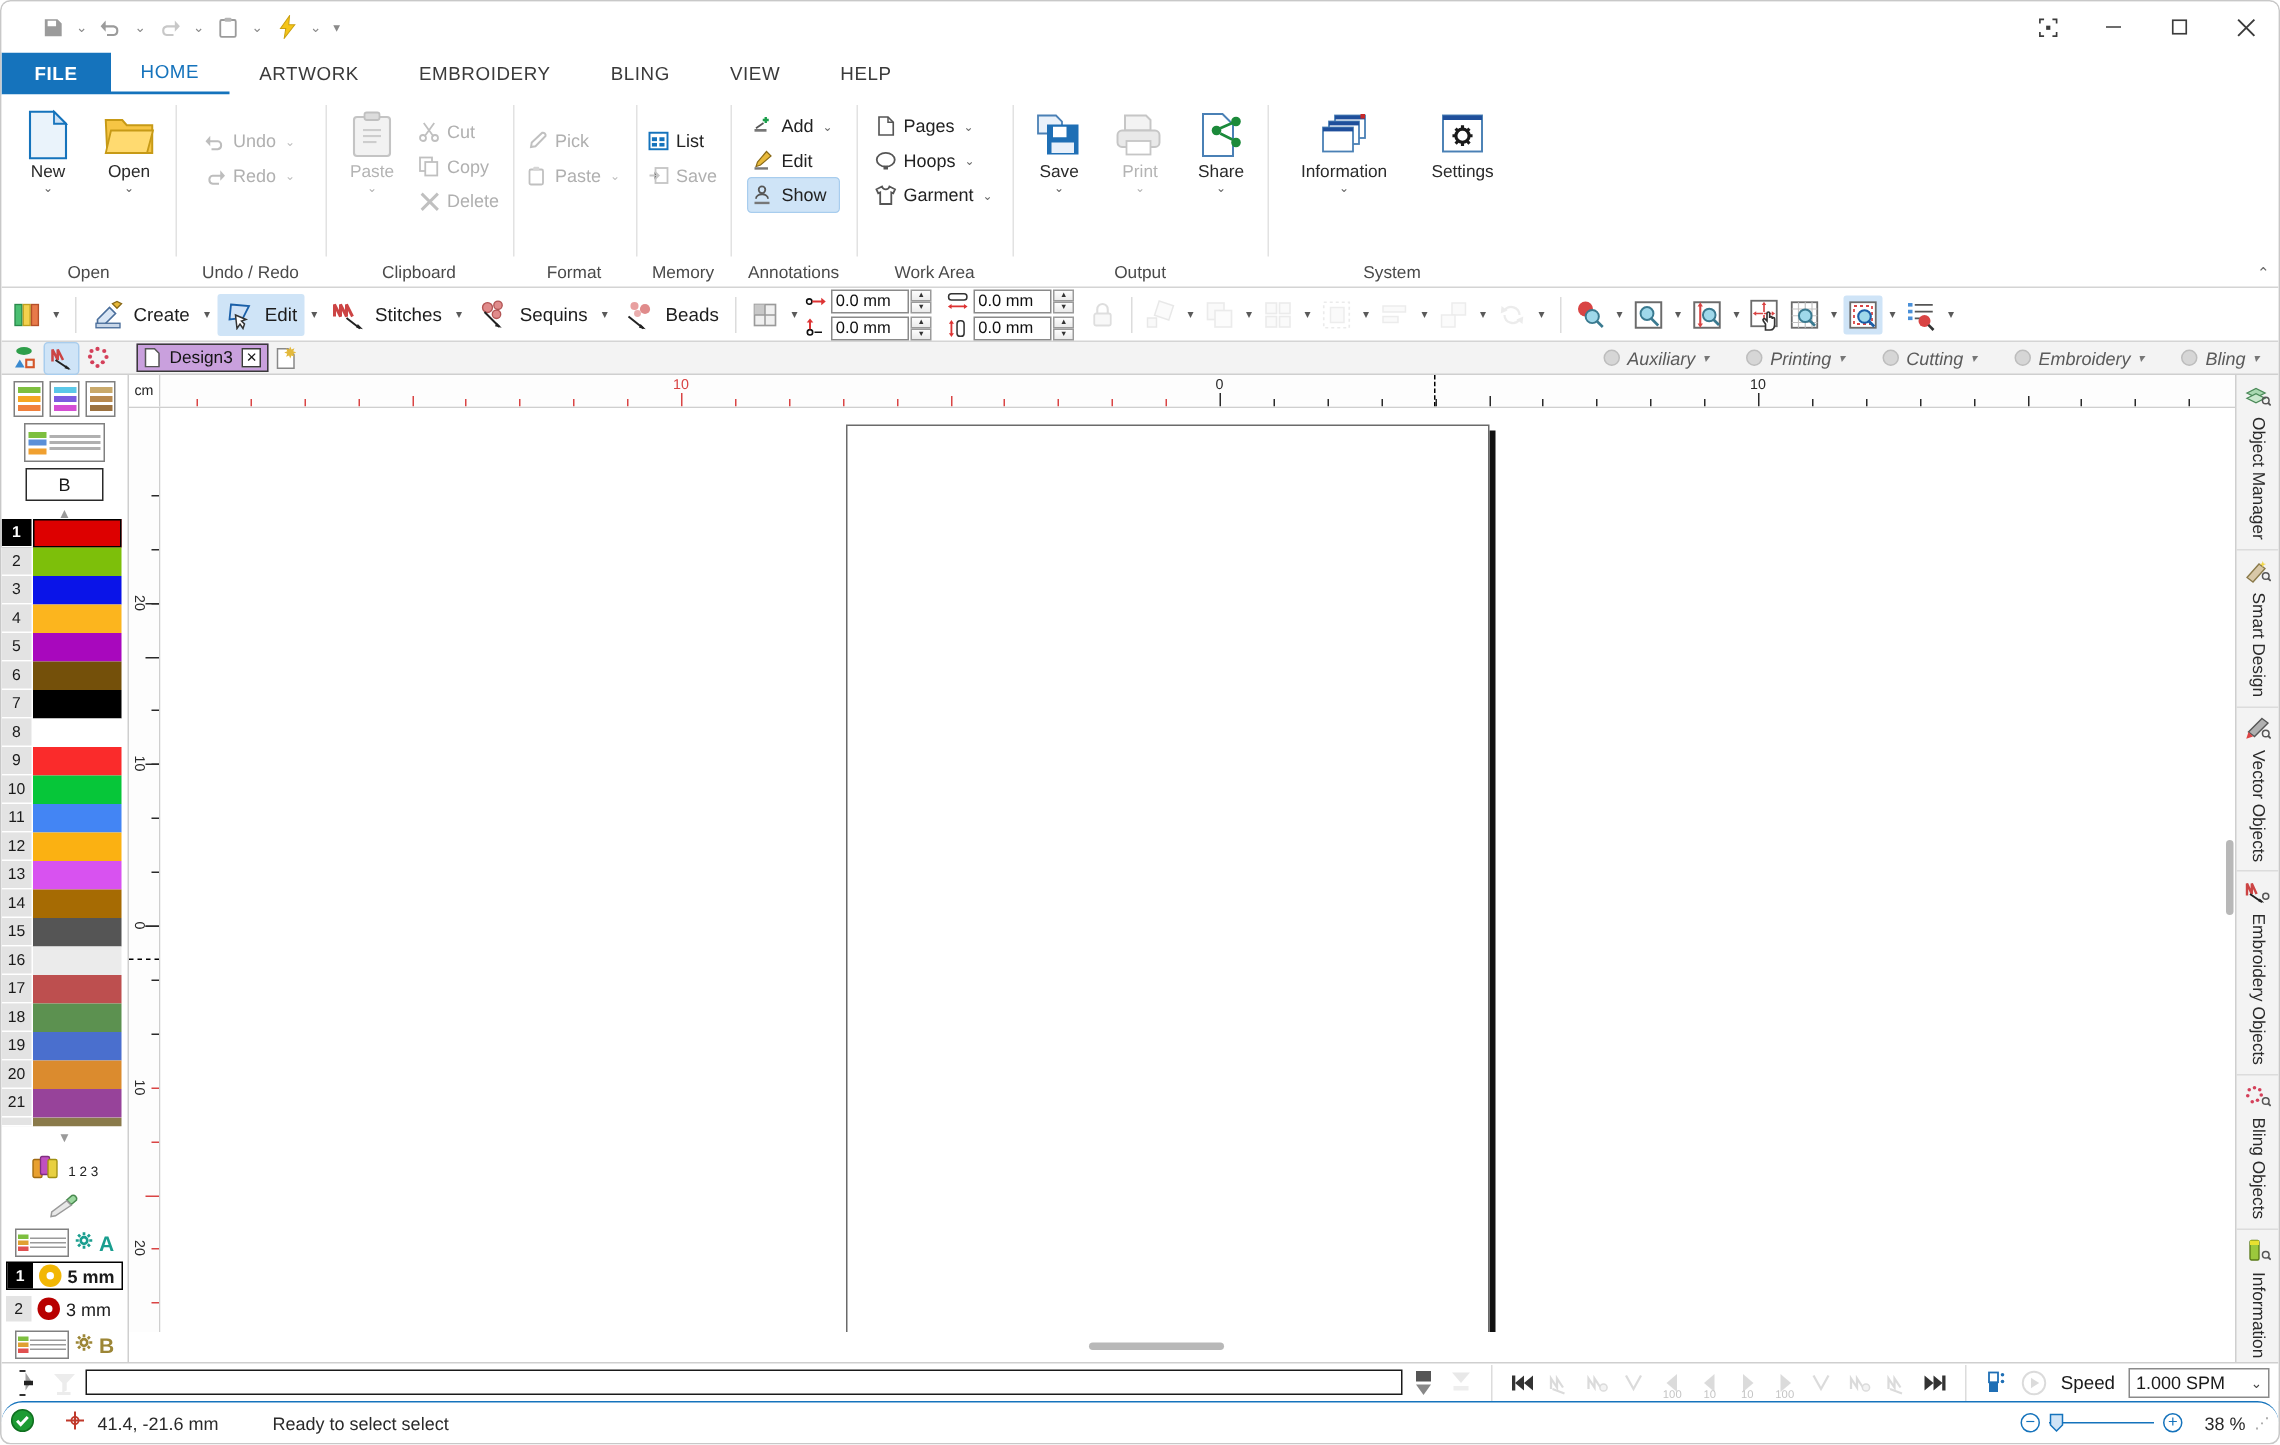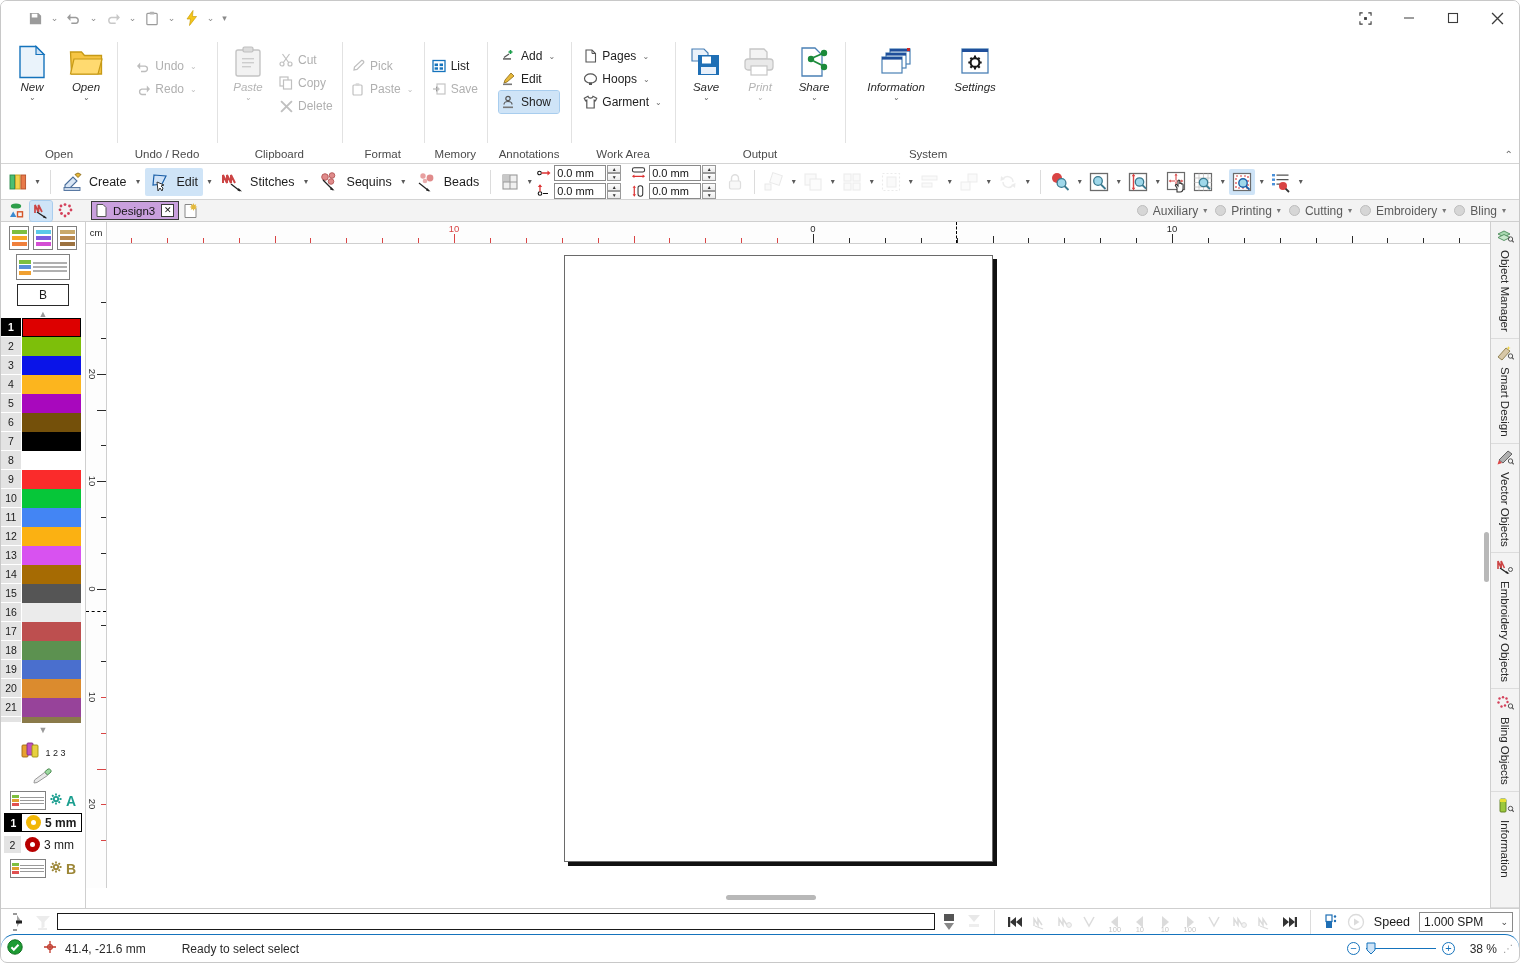--- a/index.html
+++ b/index.html
@@ -38,21 +38,21 @@
   
   .ribbon { flex:0 0 129px; background:#fff; border-bottom:1px solid #d4d4d4;
             display:flex; align-items:stretch; position:relative; }
   .grp { display:flex; flex-direction:column; align-items:center; justify-content:space-between;
          padding:4px 5px 1px 5px; position:relative; }
   .grp + .grp::before { content:""; position:absolute; left:0; top:7px; bottom:20px; width:1px; background:#e2e2e2; }
   .grp-body { display:flex; align-items:flex-start; gap:2px; flex:1; padding-top:2px; }
   .grp-label { font-size:11.5px; color:#4a4a4a; padding-bottom:2px; }
 
   .big { width:52px; display:flex; flex-direction:column; align-items:center; gap:1px;
-         padding:3px 2px 0; border-radius:2px;font-style:italic; }
+         padding:3px 2px 0; border-radius:2px; }
   .big .ico { height:36px; display:flex; align-items:center; justify-content:center; }
   .big .lbl { font-size:11.5px; color:#2a2a2a; line-height:12px; text-align:center; }
   .big .caret { font-size:8px; color:#666; line-height:8px; }
   .big.dis .lbl, .big.dis .caret { color:#b4b4b4; }
 
   .small { display:flex; align-items:center; gap:4px; height:22px; padding:0 4px 0 2px; border-radius:2px;
            font-size:12px; color:#222; white-space:nowrap; }
   .small.dis { color:#b0b0b0; }
   .small.on { background:#cfe4f7; outline:1px solid #a8cdee; }
   .small .si { width:16px; height:16px; display:flex; align-items:center; justify-content:center; flex:0 0 16px; }
@@ -88,21 +88,21 @@
   
   .docrow { flex:0 0 22px; background:#f3f3f3; border-bottom:1px solid #cfcfcf; display:flex; align-items:center;
             padding:0 4px; gap:3px; }
   .modebtn { width:22px; height:20px; display:flex; align-items:center; justify-content:center; border-radius:2px; }
   .modebtn.on { background:#cfe4f7; outline:1px solid #a8cdee; }
   .dtab { height:19px; display:flex; align-items:center; gap:6px; padding:0 4px 0 4px; background:#c9a0dd;
           border:1px solid #3a3a3a; font-size:11.5px; color:#141414; }
   .dtab .x { width:13px; height:13px; border:1px solid #3a3a3a; background:#fff; display:flex;
              align-items:center; justify-content:center; font-size:9px; line-height:9px; }
   .newtab { width:18px; height:19px; display:flex; align-items:center; justify-content:center; }
-  .statusgrp { margin-left:auto; display:flex; align-items:flex-start; gap:2px; padding-right:6px; }
+  .statusgrp { margin-left:auto; display:flex; align-items:flex-start; gap:19px; padding-right:6px;font-style:italic; }
   .sitem { display:flex; align-items:center; gap:5px; font-size:12px; color:#5a5a5a; padding:0 3px; height:19px; }
   .sdot { width:11px; height:11px; border-radius:50%; background:#d6d6d6; border:1px solid #bdbdbd; }
   .sitem .c { font-size:8px; color:#777; }
 
   
   .main { flex:1 1 auto; display:flex; min-height:0; }
   .leftpanel { flex:0 0 85px; background:#fff; border-right:1px solid #cfcfcf; display:flex;
                flex-direction:column; overflow:hidden; }
   .lp-top { padding:4px 0 0; display:flex; flex-direction:column; align-items:center; gap:4px; }
   .pal3 { display:flex; gap:4px; }
@@ -246,20 +246,29 @@
           </svg>
       </div>
       <div class="close">
         <svg width="13" height="13" viewBox="0 0 12 12">
             <path stroke="currentColor" stroke-width="1.2" d="M1 1l10 10M11 1L1 11"></path>
           </svg>
       </div>
     </div>
   </div>
 
+  <div class="ribbon-tabs">
+    <div class="rt file">FILE</div>
+    <div class="rt active">HOME</div>
+    <div class="rt">ARTWORK</div>
+    <div class="rt">EMBROIDERY</div>
+    <div class="rt">BLING</div>
+    <div class="rt">VIEW</div>
+    <div class="rt">HELP</div>
+  </div>
 
   <div class="ribbon">
 
     <div class="grp">
       <div class="grp-body">
         <div class="big">
           <span class="ico">
             <svg width="30" height="34" viewBox="0 0 30 34">
                 <path fill="#eaf3fb" stroke="#1573bc" stroke-width="1.4" d="M3 1.5h16l8 8v23H3z"></path>
                 <path fill="#cfe2f5" stroke="#1573bc" stroke-width="1.2" d="M19 1.5v8h8z"></path>

